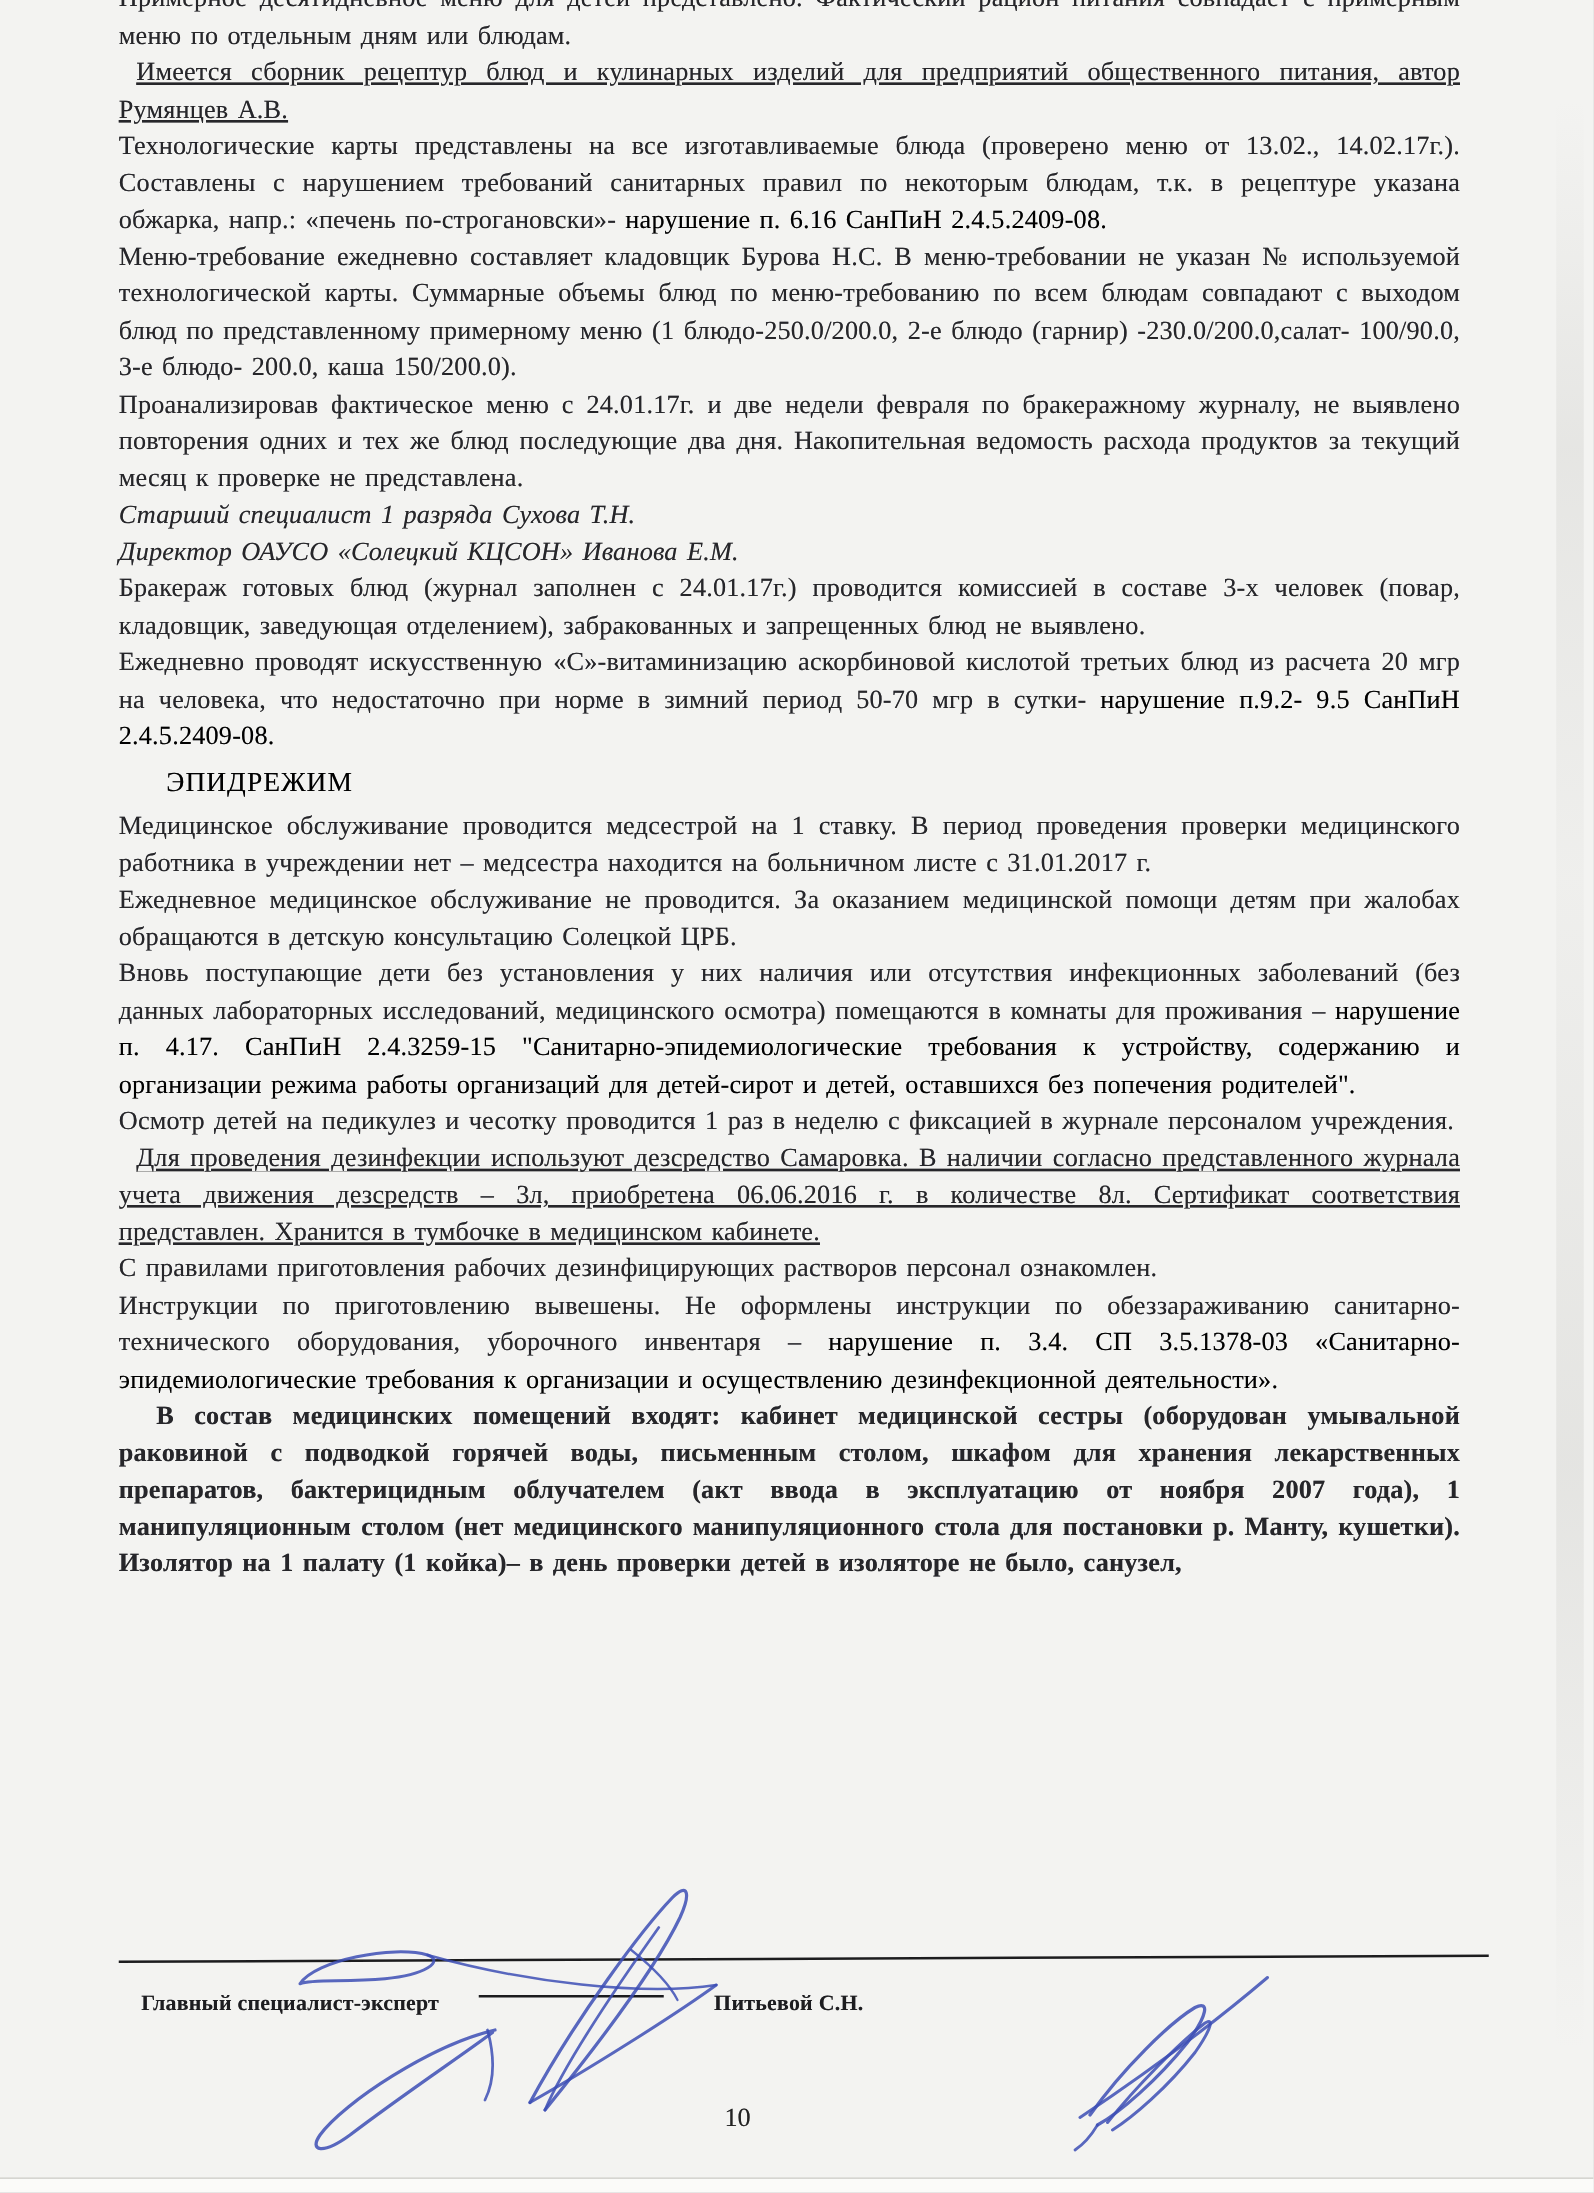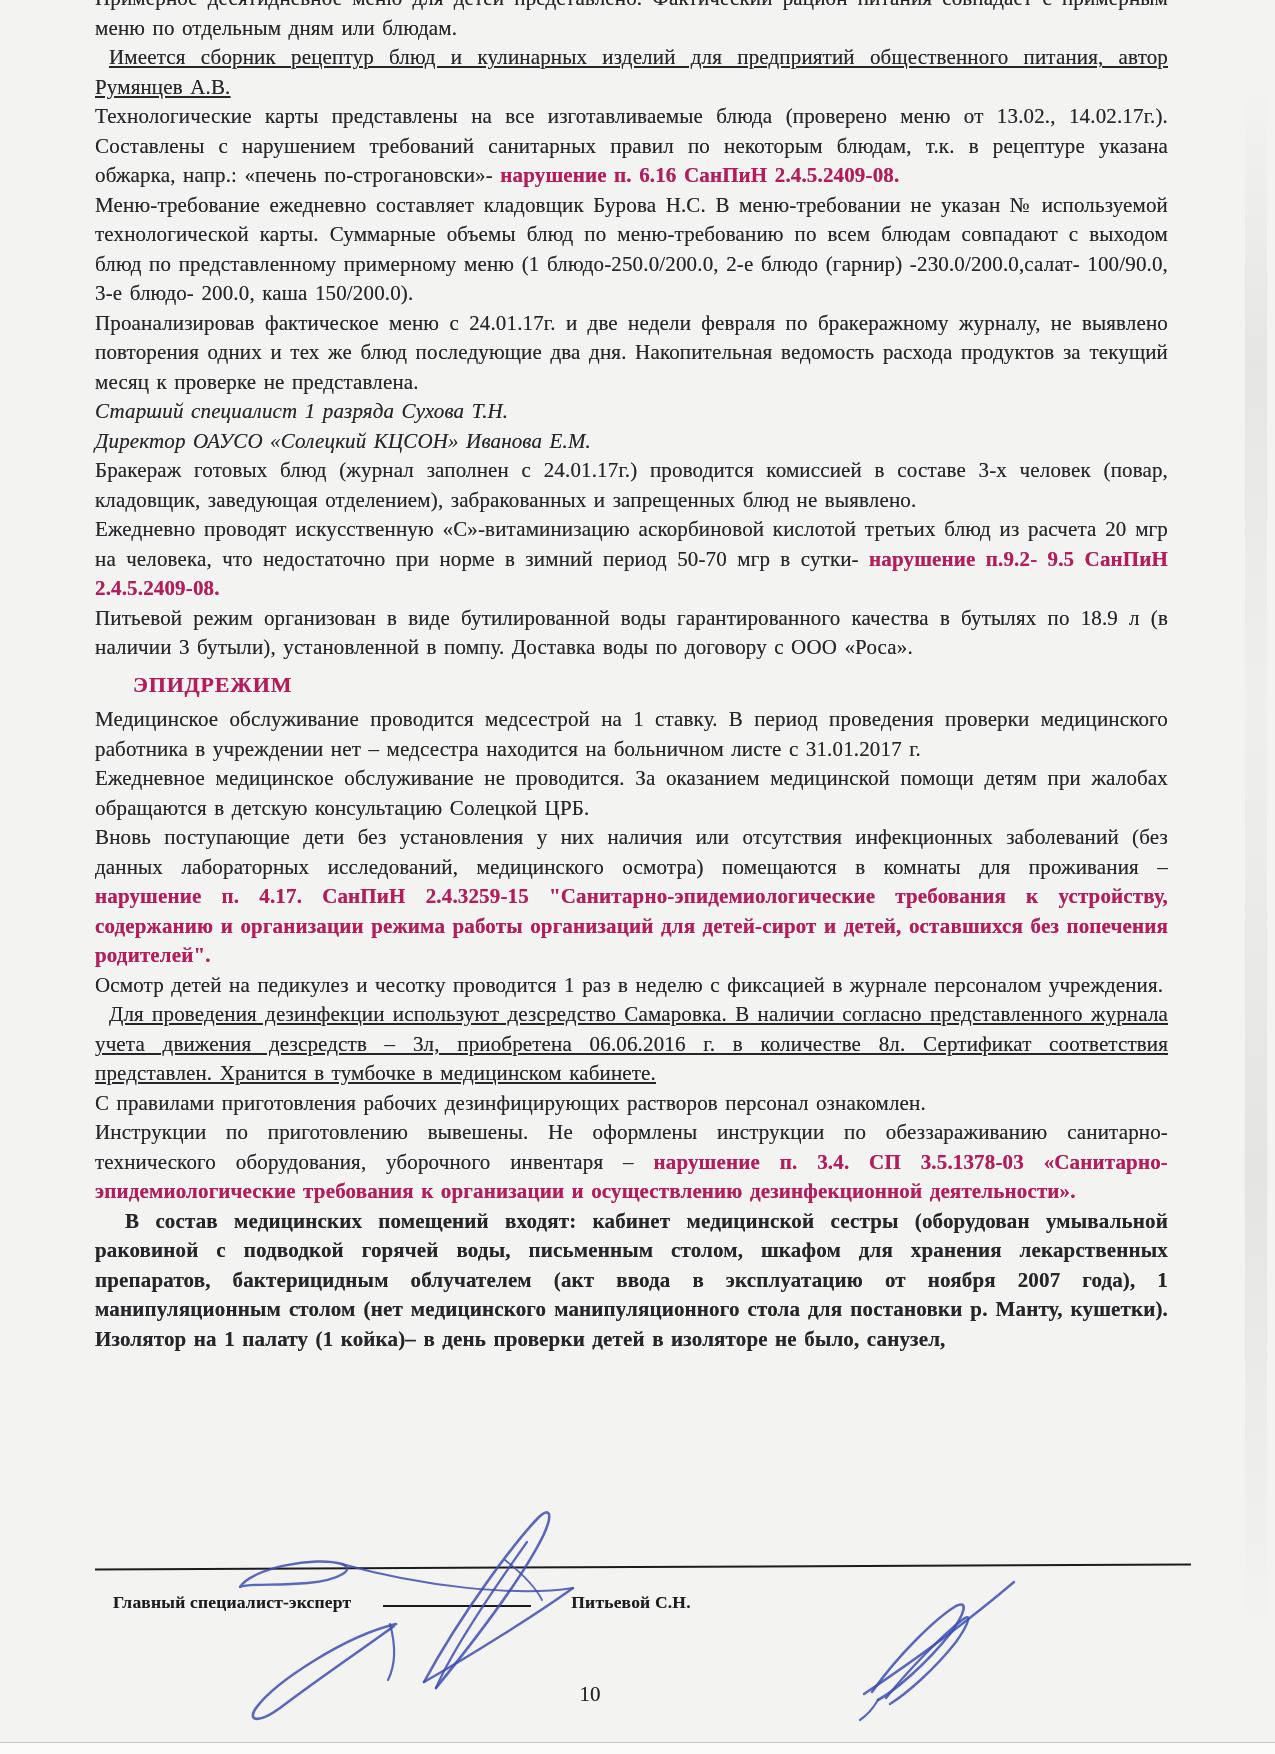--- a/index.html
+++ b/index.html
@@ -28,30 +28,30 @@
   .doc-body p.i1{text-indent:14px;text-decoration:underline;}
   .doc-body p.i2{text-indent:30px;font-weight:bold;}
   .doc-body p.it{font-style:italic;}
   .doc-body p.h{
     font-weight:bold;
     text-align:left;
     margin:7px 0 6px 38px;
     font-size:22px;
     letter-spacing:.8px;
   }
-  .doc-body b{font-weight:bold;color:#be185d;}
+  .doc-body b{font-weight:normal;color:#000000;}
   .rule{
     position:absolute;
     left:95px;top:1566px;width:1096px;height:0;
     border-top:2px solid #1c1c1e;
     transform:rotate(-0.25deg);
   }
   .sig-row{
     position:absolute;
-    display:flex;align-items:center;
+    display:flex;align-items:flex-start;
     font-size:17.5px;font-weight:bold;color:#1d1d20;
     letter-spacing:.2px;
     text-shadow:0 0 .4px rgba(30,30,35,.5);
     gap:28px;
   }
   .sig-row .line{
     display:inline-block;height:1px;
     border-bottom:2px solid #1b1b1d;
     transform:translateY(3px);
   }
@@ -82,21 +82,20 @@
   <div class="doc-body">
       <p class=""><span>Примерное десятидневное меню для детей представлено. Фактический рацион питания совпадает с примерным меню по отдельным дням или блюдам.</span></p>
       <p class="i1"><span>Имеется сборник рецептур блюд и кулинарных изделий для предприятий общественного питания, автор Румянцев А.В.</span></p>
       <p class=""><span>Технологические карты представлены на все изготавливаемые блюда (проверено меню от  13.02., 14.02.17г.). Составлены с нарушением требований санитарных правил по некоторым блюдам, т.к. в рецептуре указана обжарка, напр.: «печень по-строгановски»- </span><b>нарушение п. 6.16 СанПиН 2.4.5.2409-08.</b></p>
       <p class=""><span>Меню-требование ежедневно составляет кладовщик Бурова Н.С.  В меню-требовании не указан № используемой технологической карты. Суммарные объемы блюд по меню-требованию по всем блюдам совпадают с выходом блюд по представленному примерному меню (1 блюдо-250.0/200.0, 2-е блюдо (гарнир) -230.0/200.0,салат- 100/90.0, 3-е блюдо- 200.0, каша 150/200.0).</span></p>
       <p class=""><span>Проанализировав фактическое меню с 24.01.17г. и две недели февраля по бракеражному журналу, не выявлено повторения одних и тех же блюд последующие два дня. Накопительная ведомость расхода продуктов за текущий месяц к проверке не представлена.</span></p>
       <p class="it"><span>Старший специалист 1 разряда Сухова Т.Н.</span></p>
       <p class="it"><span>Директор ОАУСО «Солецкий КЦСОН» Иванова Е.М.</span></p>
       <p class=""><span>Бракераж готовых блюд (журнал заполнен с 24.01.17г.) проводится комиссией в составе 3-х человек (повар, кладовщик, заведующая отделением), забракованных и запрещенных блюд не выявлено.</span></p>
       <p class=""><span>Ежедневно проводят искусственную «С»-витаминизацию аскорбиновой кислотой третьих блюд из расчета  20 мгр на человека, что недостаточно при норме в зимний период 50-70 мгр в сутки- </span><b>нарушение п.9.2- 9.5 СанПиН 2.4.5.2409-08.</b></p>
-      <p class=""><span>Питьевой режим организован в виде бутилированной воды гарантированного качества в бутылях по 18.9 л (в наличии 3 бутыли), установленной в помпу. Доставка воды по договору с ООО «Роса».</span></p>
       <p class="h"><b>ЭПИДРЕЖИМ</b></p>
       <p class=""><span>Медицинское обслуживание проводится медсестрой на 1 ставку.  В период проведения проверки медицинского работника в учреждении нет – медсестра находится на больничном листе с 31.01.2017 г.</span></p>
       <p class=""><span>Ежедневное медицинское обслуживание не проводится. За оказанием медицинской помощи детям при жалобах обращаются в детскую консультацию Солецкой ЦРБ.</span></p>
       <p class=""><span>Вновь поступающие  дети без установления  у них наличия или отсутствия инфекционных заболеваний (без данных лабораторных исследований, медицинского осмотра) помещаются в комнаты для проживания – </span><b>нарушение п. 4.17. СанПиН 2.4.3259-15 "Санитарно-эпидемиологические требования к устройству, содержанию и организации режима работы организаций для детей-сирот и детей, оставшихся без попечения родителей".</b></p>
       <p class=""><span>Осмотр детей на педикулез и чесотку проводится 1 раз в неделю с фиксацией в журнале персоналом учреждения.</span></p>
       <p class="i1"><span>Для проведения дезинфекции используют     дезсредство Самаровка. В наличии согласно представленного журнала учета движения дезсредств –  3л, приобретена 06.06.2016 г. в количестве 8л.  Сертификат соответствия представлен.  Хранится в тумбочке в медицинском кабинете.</span></p>
       <p class=""><span>С правилами  приготовления рабочих  дезинфицирующих растворов персонал ознакомлен.</span></p>
       <p class=""><span>Инструкции по приготовлению вывешены. Не оформлены инструкции по обеззараживанию санитарно-технического оборудования, уборочного инвентаря – </span><b>нарушение п. 3.4. СП 3.5.1378-03 «Санитарно-эпидемиологические требования   к   организации   и   осуществлению дезинфекционной деятельности».</b></p>
       <p class="i2"><span>В состав медицинских помещений входят: кабинет медицинской сестры (оборудован умывальной раковиной с подводкой горячей воды,  письменным столом, шкафом для хранения лекарственных препаратов, бактерицидным облучателем (акт ввода в эксплуатацию от ноября 2007 года), 1 манипуляционным  столом (нет медицинского манипуляционного стола для постановки р. Манту, кушетки).  Изолятор на 1 палату  (1 койка)–  в день проверки детей в изоляторе не было, санузел,</span></p>
     </div>

